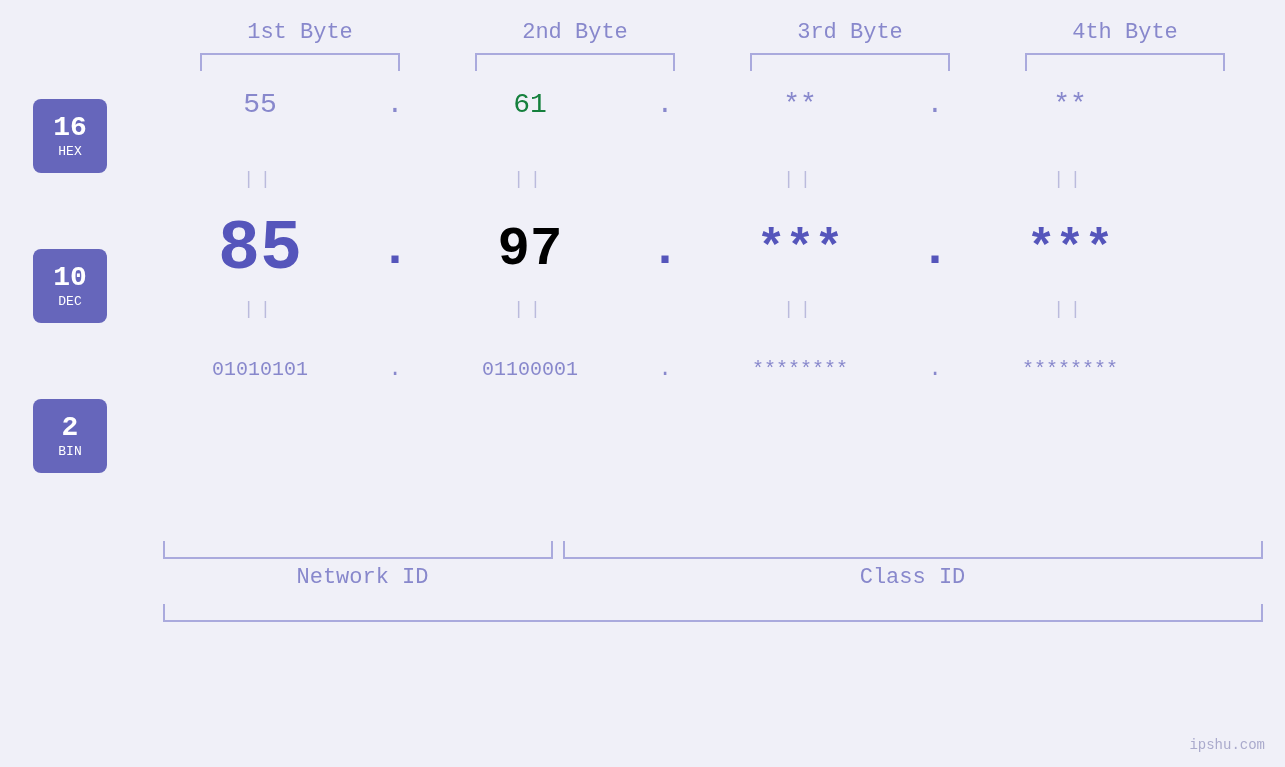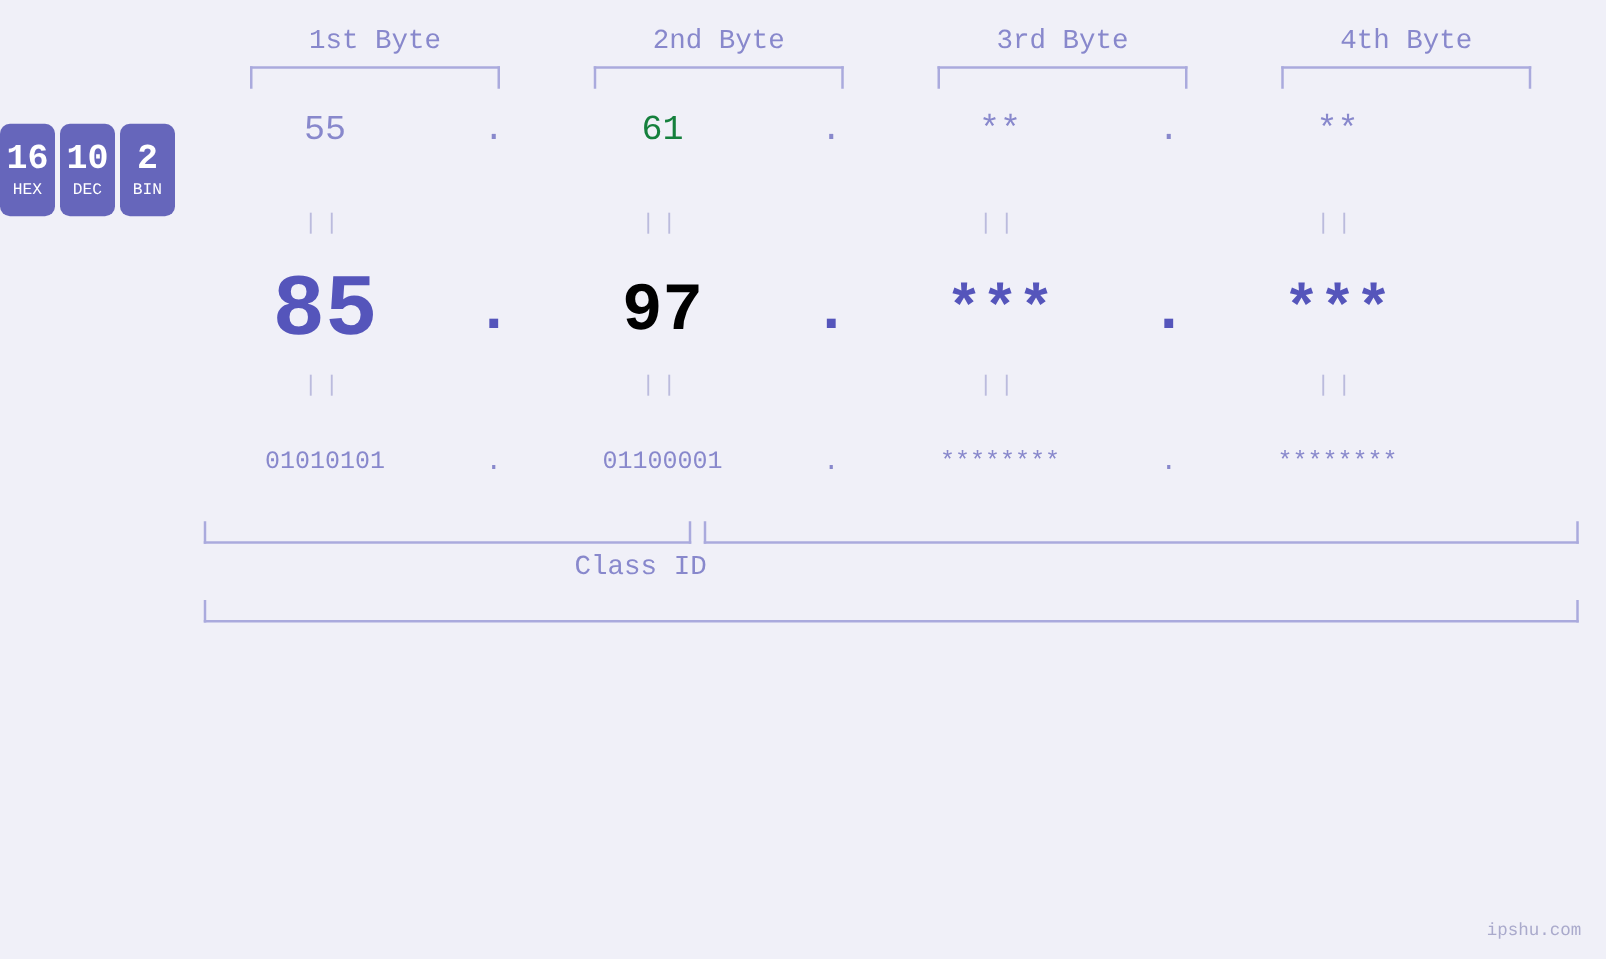--- a/index.html
+++ b/index.html
@@ -53,22 +53,23 @@
     .main-content {
       display: flex;
       width: 1285px;
       align-items: flex-start;
     }
 
     
     .badges-col {
       width: 140px;
       display: flex;
-      align-items: center;
-      gap: 4px;
+      flex-direction: column;
+      align-items: center;
+      gap: 16px;
       padding-top: 10px;
     }
 
     .badge {
       width: 74px;
       height: 74px;
       background: #6666bb;
       border-radius: 8px;
       display: flex;
       flex-direction: column;
@@ -228,20 +229,21 @@
     <div style="display:flex; margin-left:140px; width:1100px; align-items:flex-end;">
 
       <div style="width:390px; height:18px; border:2px solid #aaaadd; border-top:none;"></div>
 
       <div style="width:10px;"></div>
 
       <div style="width:700px; height:18px; border:2px solid #aaaadd; border-top:none;"></div>
     </div>
 
     <div style="display:flex; margin-left:140px; width:1100px; margin-top:6px;">
+      <div style="width:400px; text-align:center; color:#8888cc; font-size:22px; font-family:'Courier New',Courier,monospace;">Network ID</div>
       <div style="width:700px; text-align:center; color:#8888cc; font-size:22px; font-family:'Courier New',Courier,monospace;">Class ID</div>
     </div>
 
     <div style="margin-left:140px; width:1100px; height:18px; border:2px solid #aaaadd; border-top:none; margin-top:14px;"></div>
 
 
   </div>
 
   <div class="watermark">ipshu.com</div>
 

